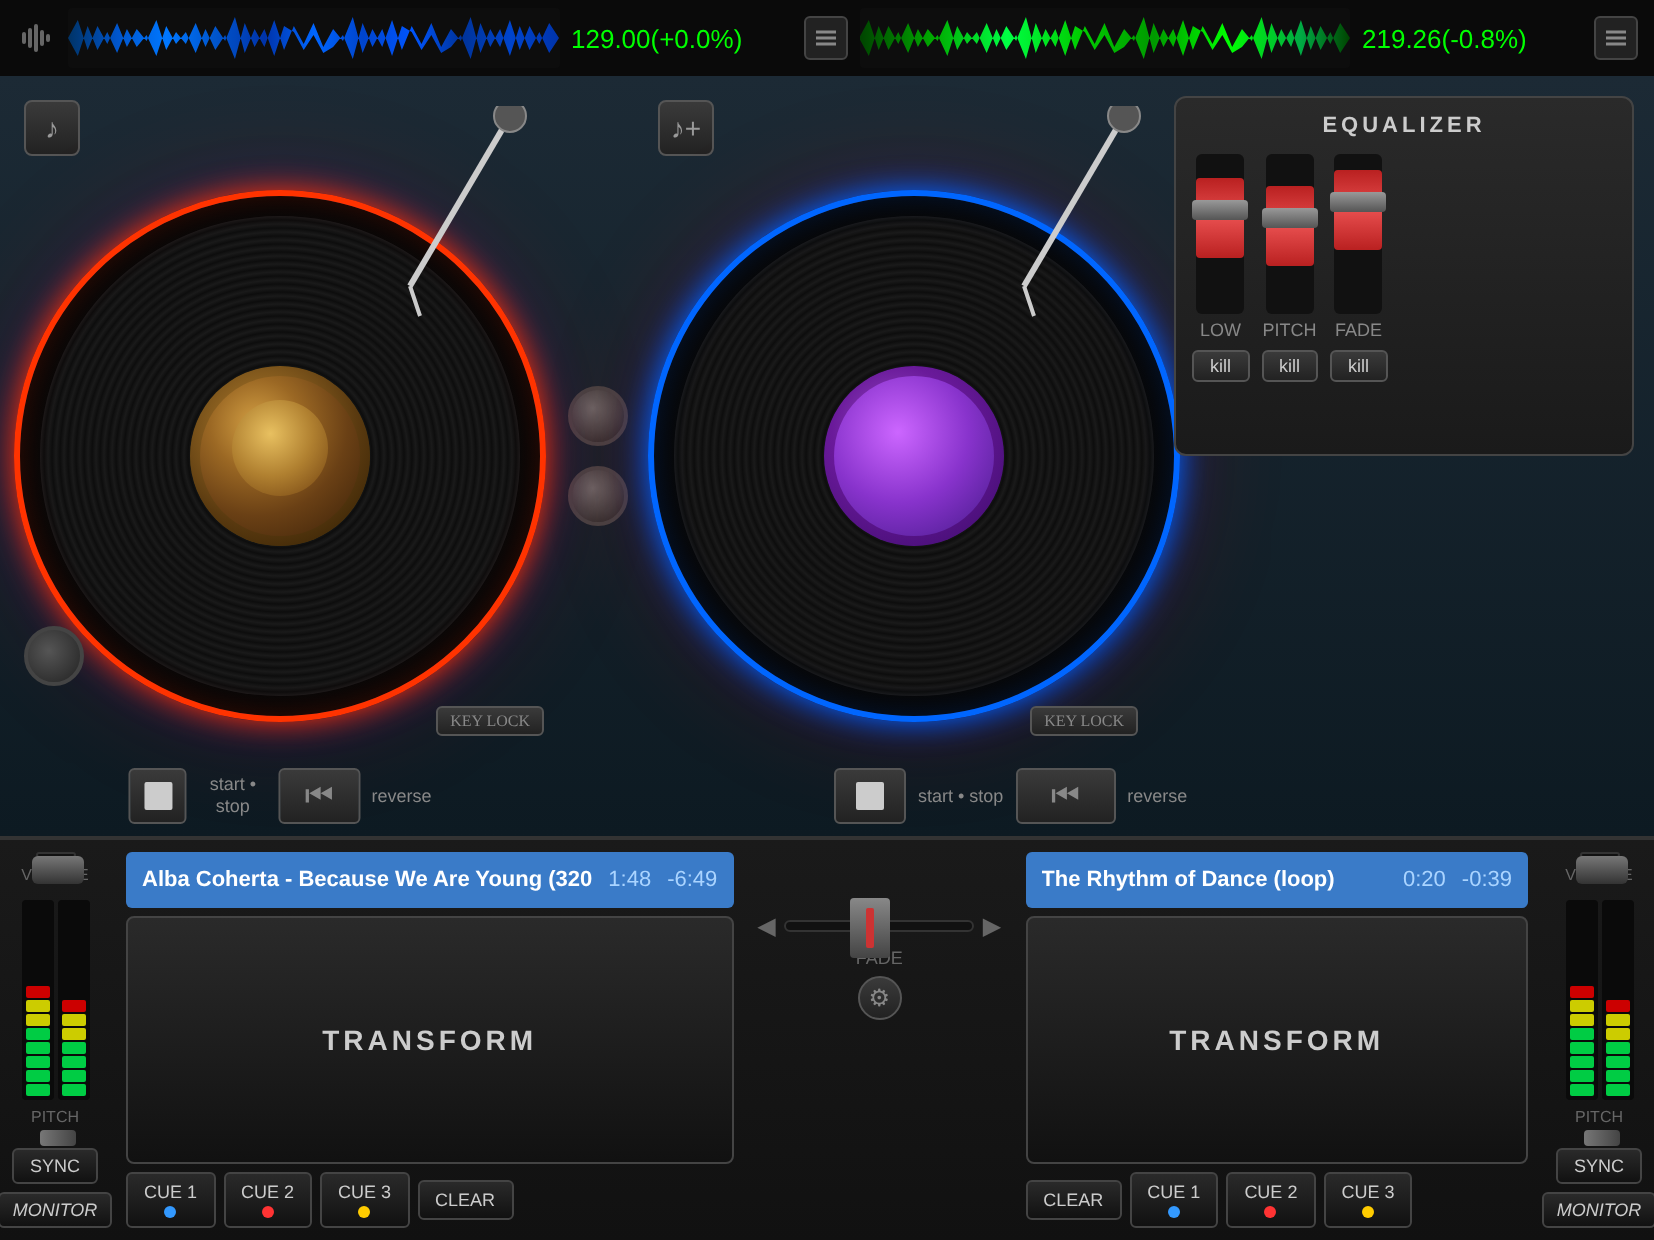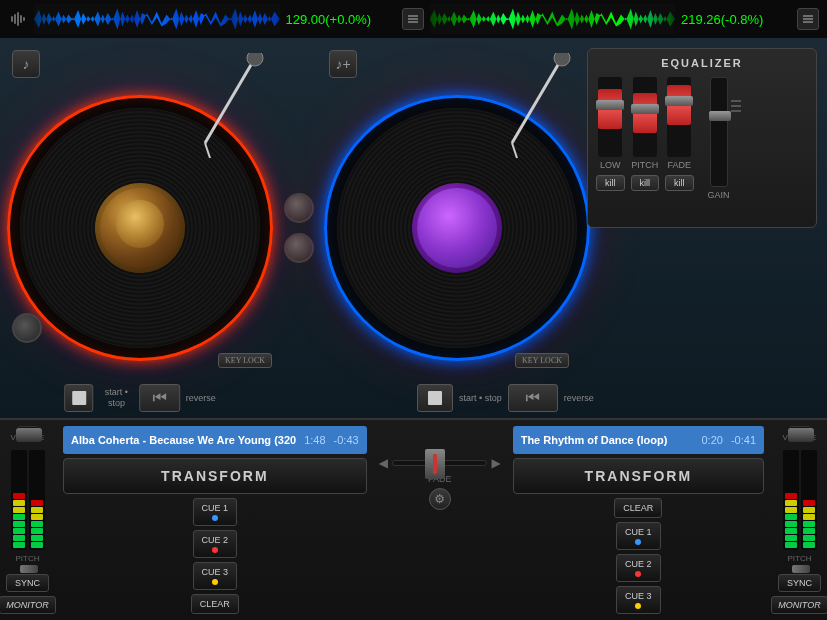--- a/index.html
+++ b/index.html
@@ -561,21 +561,20 @@
         36% 25%, 34% 85%, 32% 45%, 30% 70%, 28% 35%, 26% 75%, 24% 40%, 22% 60%,
         20% 30%, 18% 80%, 16% 45%, 14% 65%, 12% 35%, 10% 75%, 8% 40%, 6% 70%,
         4% 30%, 2% 80%, 0% 50%
       );
     }
 
     .bottom-row {
       display: flex;
       gap: 4px;
       align-items: center;
-      flex-direction: column;
     }
   </style>
 </head>
 <body>
 
 <div class="waveform-bar">
   <div class="waveform-icon">
     <svg width="16" height="16" viewBox="0 0 16 16">
       <rect x="1" y="5" width="2" height="6" fill="#666" rx="1"></rect>
       <rect x="4" y="3" width="2" height="10" fill="#666" rx="1"></rect>
@@ -700,32 +699,20 @@
 
       <div class="eq-col">
         <div class="eq-slider-track">
           <div class="eq-slider-fill" style="top:10%;bottom:40%;background:linear-gradient(180deg,#cc2222,#ff5555,#cc2222);"></div>
           <div class="eq-slider-handle" style="top:30%;"></div>
         </div>
         <div class="eq-label">FADE</div>
         <button class="eq-kill-btn">kill</button>
       </div>
 
-      <div class="eq-col" style="margin-left:8px;">
-        <div style="width:18px;height:110px;background:#111;border-radius:3px;position:relative;border:1px solid #333;">
-          <div style="position:absolute;width:22px;height:10px;background:linear-gradient(180deg,#999,#555);border-radius:2px;top:35%;left:-2px;transform:translateY(-50%);cursor:pointer;"></div>
-
-          <div style="position:absolute;right:-14px;top:20%;display:flex;flex-direction:column;gap:3px;">
-            <div style="width:10px;height:2px;background:#555;"></div>
-            <div style="width:10px;height:2px;background:#555;"></div>
-            <div style="width:10px;height:2px;background:#555;"></div>
-          </div>
-        </div>
-        <div class="eq-label">GAIN</div>
-      </div>
     </div>
   </div>
 
 </div>
 
 <div class="mixer-section">
 
   <div class="left-sidebar">
     <div class="big-fader-track">
       <div class="big-fader-handle"></div>
@@ -757,21 +744,21 @@
       <div class="pitch-handle"></div>
     </div>
     <div class="sync-btn">SYNC</div>
     <div class="monitor-btn">MONITOR</div>
   </div>
 
   <div class="mixer-left">
     <div class="track-info-bar">
       <div class="track-name">Alba Coherta - Because We Are Young (320</div>
       <div class="track-time">1:48</div>
-      <div class="track-time">-0:43</div>
+      <div class="track-time">-6:49</div>
     </div>
     <div class="transform-btn">TRANSFORM</div>
     <div class="bottom-row">
       <button class="cue-btn">
         <span>CUE 1</span>
         <div class="cue-dot blue"></div>
       </button>
       <button class="cue-btn">
         <span>CUE 2</span>
         <div class="cue-dot red"></div>
@@ -795,21 +782,21 @@
       <div class="arrow-btn">▶</div>
     </div>
     <div class="fade-label">FADE</div>
     <div class="settings-btn">⚙</div>
   </div>
 
   <div class="mixer-left">
     <div class="track-info-bar">
       <div class="track-name">The Rhythm of Dance (loop)</div>
       <div class="track-time">0:20</div>
-      <div class="track-time">-0:41</div>
+      <div class="track-time">-0:39</div>
     </div>
     <div class="transform-btn">TRANSFORM</div>
     <div class="bottom-row">
       <button class="clear-btn">CLEAR</button>
       <button class="cue-btn">
         <span>CUE 1</span>
         <div class="cue-dot blue"></div>
       </button>
       <button class="cue-btn">
         <span>CUE 2</span>

